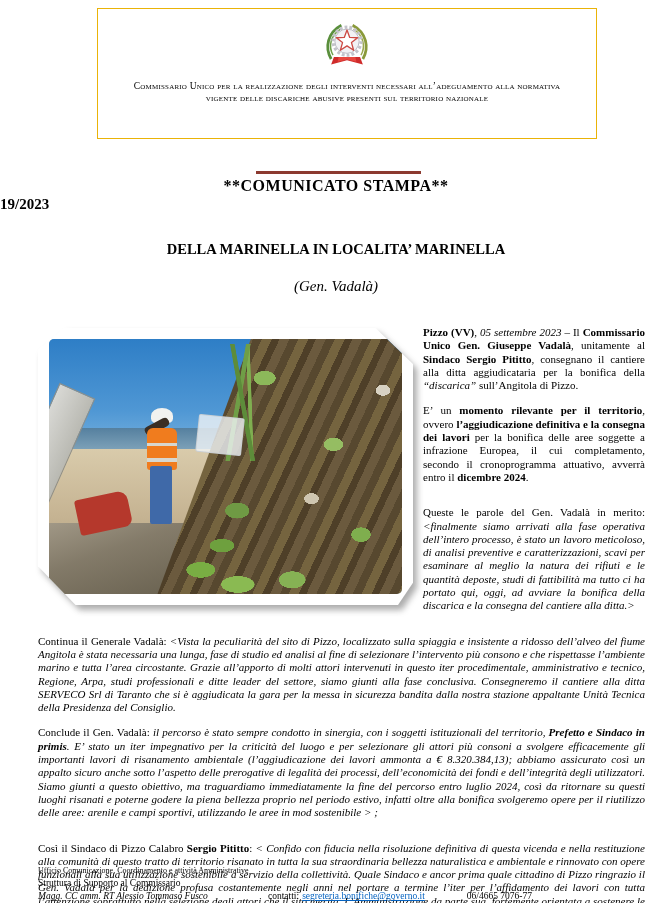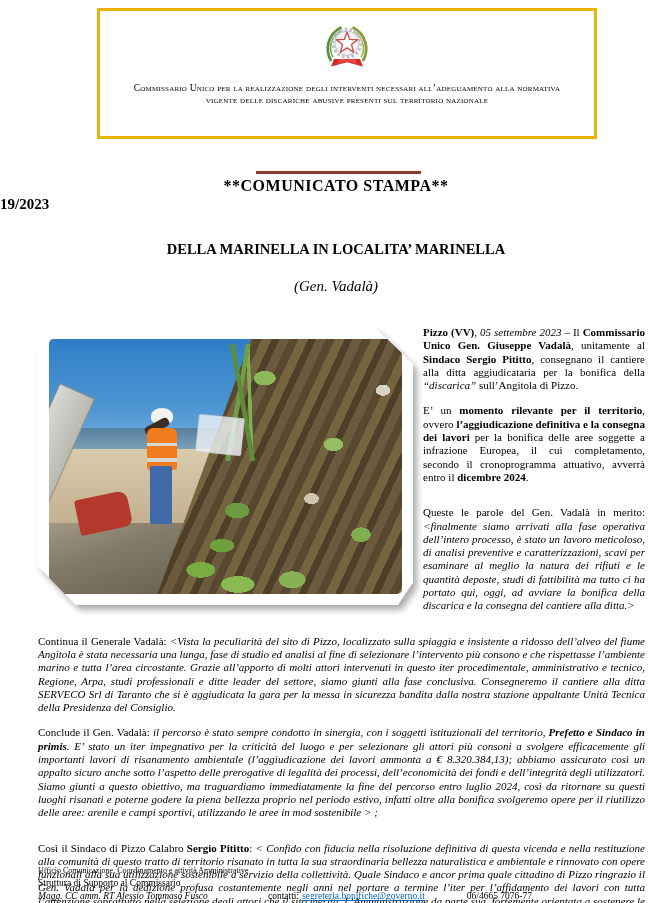--- a/index.html
+++ b/index.html
@@ -11,21 +11,21 @@
     color: #000;
     overflow: hidden;
   }
   .b { font-weight: bold; }
   .i { font-style: italic; }
 
   
   .letterhead {
     position: absolute; left: 97px; top: 8px;
     width: 500px; height: 131px;
-    border: 3px solid #eab308;
+    border: 1px solid #eab308;
     text-align: center;
   }
   .emblem-wrap { margin-top: 7px; height: 58px; }
   .org-name {
     margin: 6px 18px 0;
     font-variant: small-caps;
     font-size: 9.5px; line-height: 12px;
     letter-spacing: 0.2px;
   }
 

